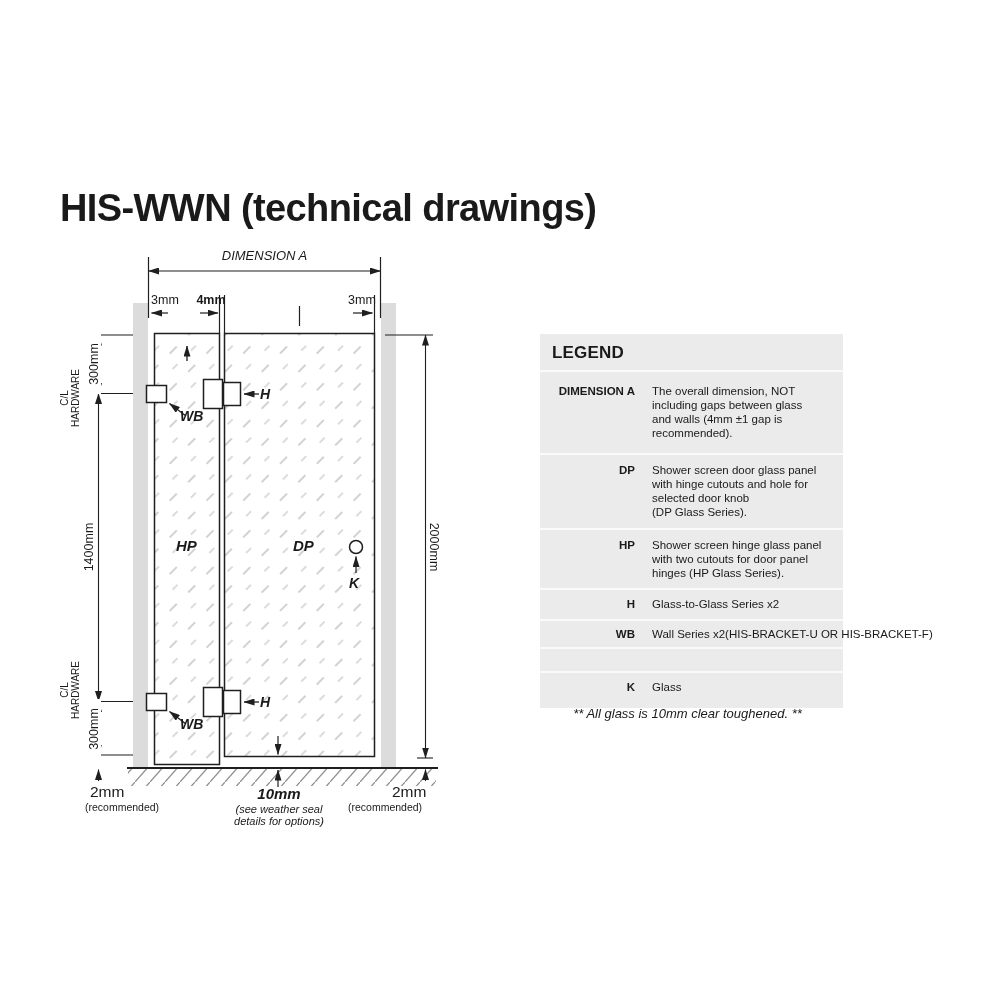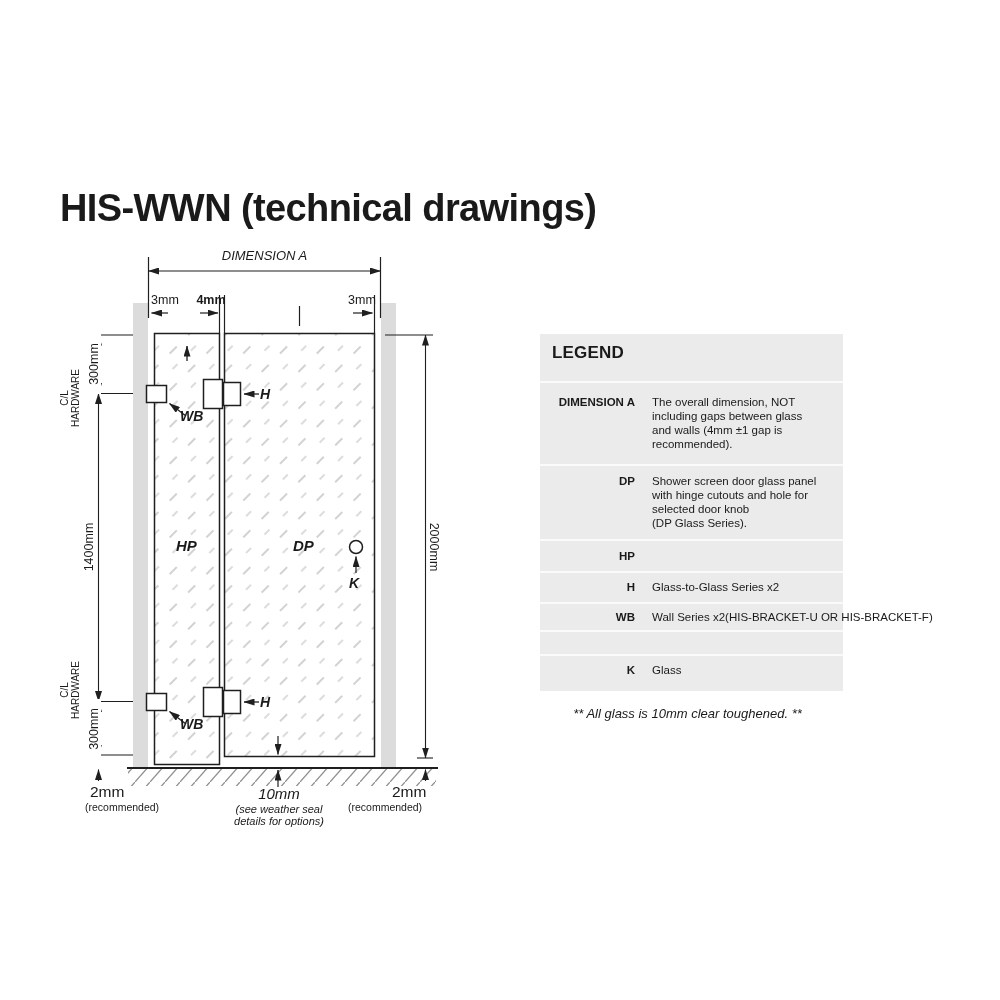--- a/index.html
+++ b/index.html
@@ -24,33 +24,33 @@
   .l-300t{left:64px;top:357px;width:60px;font-size:12.5px;}
   .l-1400{left:54px;top:540px;width:70px;font-size:12.5px;}
   .l-clb{left:35px;top:679px;width:70px;font-size:10px;line-height:11px;}
   .l-300b{left:64px;top:722px;width:60px;font-size:12.5px;}
   .l-2000{left:397px;top:540px;width:74px;font-size:12.5px;}
 
   .l-2mmL{left:90px;top:783px;font-size:15.5px;}
   .l-recL{left:85px;top:801px;font-size:10.5px;}
   .l-2mmR{left:392px;top:783px;font-size:15.5px;}
   .l-recR{left:348px;top:801px;font-size:10.5px;}
-  .l-10mm{left:239px;top:785px;width:80px;text-align:center;font-style:italic;font-weight:400;font-size:15px;}
+  .l-10mm{left:239px;top:785px;width:80px;text-align:center;font-style:italic;font-weight:700;font-size:15px;}
   .l-seeweather{left:227px;top:803px;width:104px;text-align:center;font-style:italic;font-size:11px;line-height:12px;}
 
   .l-hp{left:176px;top:537px;font-weight:700;font-style:italic;font-size:15px;}
   .l-dp{left:293px;top:537px;font-weight:700;font-style:italic;font-size:15px;}
   .l-hT{left:260px;top:386px;font-weight:700;font-style:italic;font-size:14px;}
   .l-hB{left:260px;top:694px;font-weight:700;font-style:italic;font-size:14px;}
   .l-wbT{left:180px;top:408px;font-weight:700;font-style:italic;font-size:14px;}
   .l-wbB{left:180px;top:716px;font-weight:700;font-style:italic;font-size:14px;}
   .l-k{left:349px;top:575px;font-weight:700;font-style:italic;font-size:14px;}
 
   .legend{position:absolute;left:540px;top:334px;width:303px;background:#ebebeb;}
-  .legend-heading{font-size:17px;font-weight:700;padding:9px 0 18px 12px;letter-spacing:0.2px;}
+  .legend-heading{font-size:17px;font-weight:700;padding:9px 0 7px 12px;letter-spacing:0.2px;}
   .lrow{display:flex;border-top:2px solid #fafafa;align-items:flex-start;}
   .lrow .term{width:95px;flex:none;text-align:right;font-weight:700;font-size:11.5px;line-height:14px;}
   .lrow .desc{margin-left:17px;font-size:11.5px;line-height:14px;white-space:pre;}
   .lrow.r0{padding:12px 0 13px 0;}
   .lrow.r1{padding:8px 0 9px 0;}
   .lrow.r2{padding:8px 0 8px 0;}
   .lrow.r3{padding:7px 0 8px 0;}
   .lrow.r4{padding:6px 0 6px 0;}
   .lrow.r5{min-height:22px;}
   .lrow.r6{padding:7px 0 14px 0;}
@@ -208,20 +208,23 @@
     </div>
     <div class="lrow r1">
       <div class="term">DP</div>
       <div class="desc">Shower screen door glass panel
 with hinge cutouts and hole for
 selected door knob
 (DP Glass Series).</div>
     </div>
     <div class="lrow r2">
       <div class="term">HP</div>
+      <div class="desc">Shower screen hinge glass panel
+with two cutouts for door panel
+hinges (HP Glass Series).</div>
     </div>
     <div class="lrow r3">
       <div class="term">H</div>
       <div class="desc">Glass-to-Glass Series x2</div>
     </div>
     <div class="lrow r4">
       <div class="term">WB</div>
       <div class="desc">Wall Series x2(HIS-BRACKET-U OR HIS-BRACKET-F)</div>
     </div>
     <div class="lrow r5">

